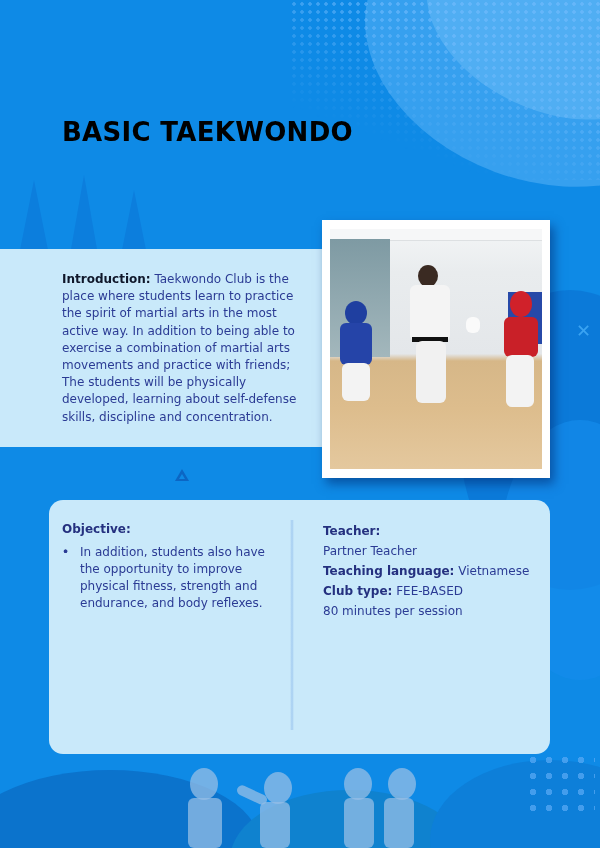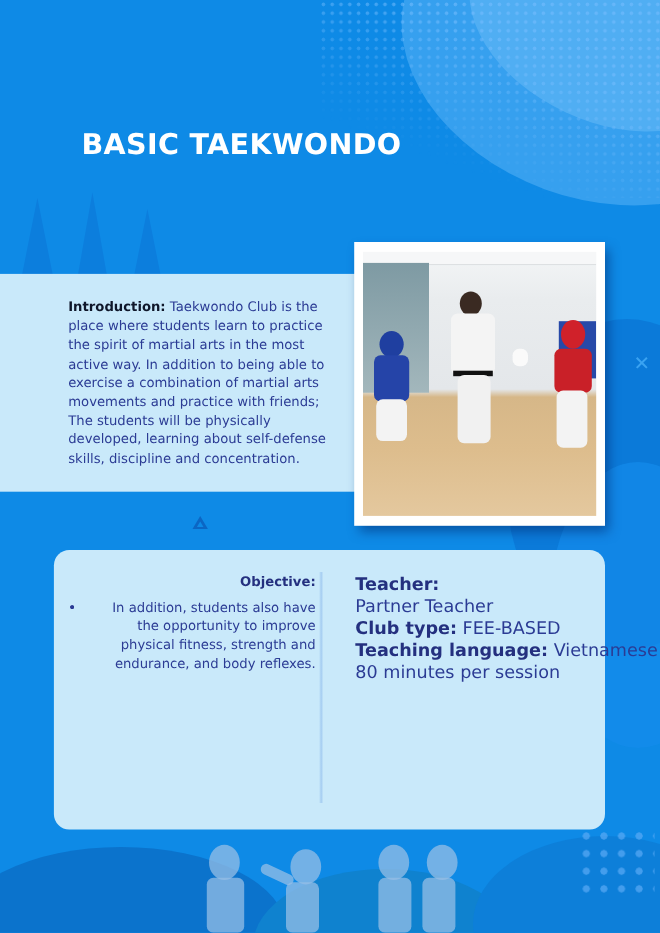--- a/index.html
+++ b/index.html
@@ -72,22 +72,22 @@
       border-radius: 50%; background: #0d7fd9;
     }
     .bottom-dots {
       position: absolute; left: 525px; top: 752px; width: 70px; height: 60px;
       background-image: radial-gradient(circle, rgba(90,170,245,0.7) 3px, transparent 3.5px);
       background-size: 16px 16px;
     }
 
     
     .title {
-      position: absolute; left: 74px; top: 117px;
-      color: #ffffff; line-height: 1.2;
+      position: absolute; left: 62px; top: 117px;
+      color: #000000; line-height: 1.2;
       font-family: "DejaVu Sans", "Liberation Sans", sans-serif;
     }
     .title .line1 { font-size: 26px; font-weight: bold; letter-spacing: 0.3px; display: block; }
     .title .line2 { font-size: 26px; font-weight: normal; letter-spacing: 0.5px; display: block; margin-top: 4px; }
 
     
     .intro-band {
       position: absolute; left: 0; top: 249px; width: 350px; height: 198px;
       background: #c9e9fa;
     }
@@ -128,29 +128,29 @@
     .card {
       position: absolute; left: 49px; top: 500px; width: 501px; height: 254px;
       background: #c9e9fa; border-radius: 14px;
     }
     .card-divider {
       position: absolute; left: 290px; top: 520px; width: 4px; height: 210px;
       background: linear-gradient(90deg, rgba(120,170,230,0.0), rgba(120,170,230,0.45), rgba(120,170,230,0.0));
     }
     .objective {
       position: absolute; left: 62px; top: 521px; width: 225px;
-      font-size: 12px; line-height: 17px; color: #2b3b94; text-align: right;
+      font-size: 12px; line-height: 17px; color: #2b3b94;
     }
     .objective .heading { font-weight: bold; color: #24307f; display: block; margin-bottom: 6px; }
     .objective ul { list-style: none; }
     .objective li { position: relative; padding-left: 18px; margin-bottom: 6px; }
     .objective li .bullet { position: absolute; left: 0; top: 0; }
     .info {
       position: absolute; left: 323px; top: 521px; width: 215px;
-      font-size: 16px; line-height: 20px; color: #2b3b94;
+      font-size: 12px; line-height: 20px; color: #2b3b94;
     }
     .info .k { font-weight: bold; color: #24307f; }
     .info div { white-space: nowrap; }
 
     
     .fig { position: absolute; }
     .fig .head { position: absolute; border-radius: 50%; background: rgba(150,190,230,0.75); }
     .fig .body { position: absolute; background: rgba(150,190,230,0.75); border-radius: 6px; }
   </style>
 </head>
@@ -206,22 +206,22 @@
   <span class="heading">Objective:</span>
   <ul>
     <li><span class="bullet">•</span></li>
     <li><span class="bullet">•</span><span>In addition, students also have the opportunity to improve physical fitness, strength and endurance, and body reflexes.</span></li>
   </ul>
 </div>
 
 <div class="info">
   <div><span class="k">Teacher:</span></div>
   <div><span>Partner Teacher</span></div>
+  <div><span class="k">Teaching language:</span><span> Vietnamese</span></div>
   <div><span class="k">Club type:</span><span> FEE-BASED</span></div>
-  <div><span class="k">Teaching language:</span><span> Vietnamese</span></div>
   <div><span>80 minutes per session</span></div>
 </div>
 
 <div class="fig" style="left:188px; top:768px;">
   <div class="head" style="left:2px; top:0; width:28px; height:32px;"></div>
   <div class="body" style="left:0; top:30px; width:34px; height:50px;"></div>
 </div>
 <div class="fig" style="left:236px; top:772px;">
   <div class="head" style="left:28px; top:0; width:28px; height:32px;"></div>
   <div class="body" style="left:24px; top:30px; width:30px; height:46px;"></div>

